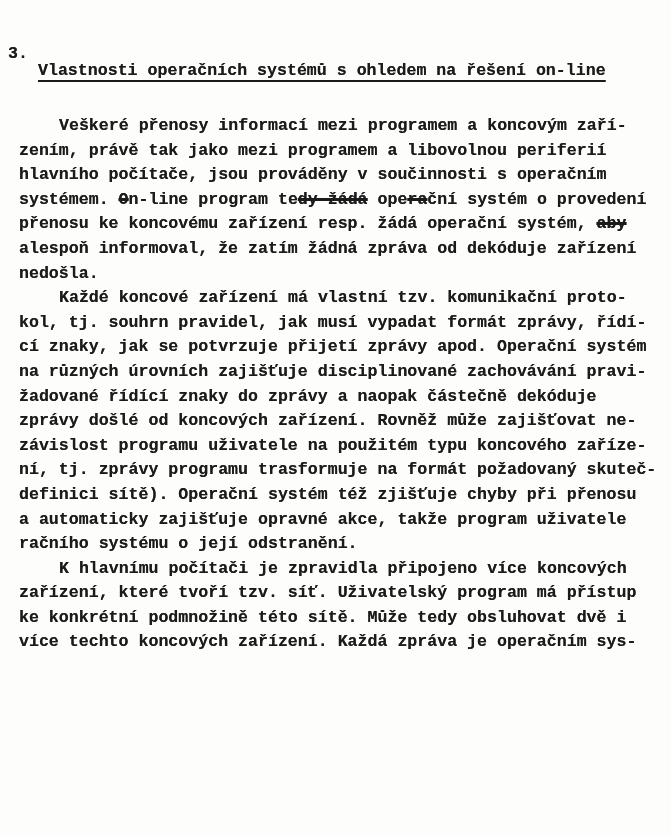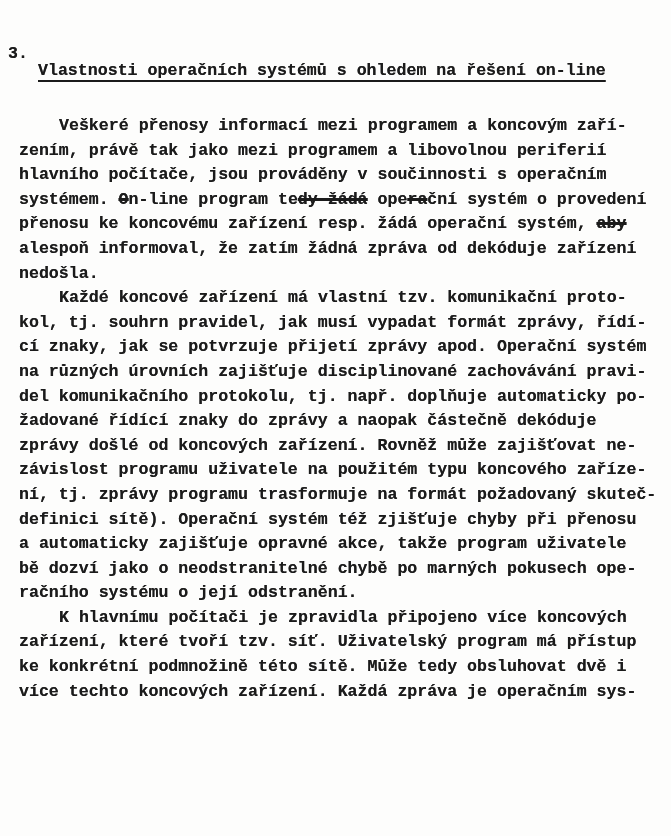--- a/index.html
+++ b/index.html
@@ -73,28 +73,26 @@
       <div class="line"><span>zením, právě tak jako mezi programem a libovolnou periferií</span></div>
       <div class="line"><span>hlavního počítače, jsou prováděny v součinnosti s operačním</span></div>
       <div class="line"><span>systémem. </span><span class="strike">O</span><span>n-line program te</span><span class="strike">dy žádá</span><span> ope</span><span class="strike">ra</span><span>ční systém o provedení</span></div>
       <div class="line"><span>přenosu ke koncovému zařízení resp. žádá operační systém, </span><span class="strike">aby</span></div>
       <div class="line"><span>alespoň informoval, že zatím žádná zpráva od dekóduje zařízení</span></div>
       <div class="line"><span>nedošla.</span></div>
       <div class="line indent"><span>Každé koncové zařízení má vlastní tzv. komunikační proto-</span></div>
       <div class="line"><span>kol, tj. souhrn pravidel, jak musí vypadat formát zprávy, řídí-</span></div>
       <div class="line"><span>cí znaky, jak se potvrzuje přijetí zprávy apod. Operační systém</span></div>
       <div class="line"><span>na různých úrovních zajišťuje disciplinované zachovávání pravi-</span></div>
-      <div class="line"><span>del komunikačního protokolu, tj. např. doplňuje automaticky po-</span></div>
       <div class="line"><span>žadované řídící znaky do zprávy a naopak částečně dekóduje</span></div>
       <div class="line"><span>zprávy došlé od koncových zařízení. Rovněž může zajišťovat ne-</span></div>
       <div class="line"><span>závislost programu uživatele na použitém typu koncového zaříze-</span></div>
       <div class="line"><span>ní, tj. zprávy programu trasformuje na formát požadovaný skuteč-</span></div>
       <div class="line"><span>definici sítě). Operační systém též zjišťuje chyby při přenosu</span></div>
       <div class="line"><span>a automaticky zajišťuje opravné akce, takže program uživatele</span></div>
-      <div class="line"><span>bě dozví jako o neodstranitelné chybě po marných pokusech ope-</span></div>
       <div class="line"><span>račního systému o její odstranění.</span></div>
       <div class="line indent"><span>K hlavnímu počítači je zpravidla připojeno více koncových</span></div>
       <div class="line"><span>zařízení, které tvoří tzv. síť. Uživatelský program má přístup</span></div>
       <div class="line"><span>ke konkrétní podmnožině této sítě. Může tedy obsluhovat dvě i</span></div>
       <div class="line"><span>více techto koncových zařízení. Každá zpráva je operačním sys-</span></div>
     </div>
 
 </div>
 
 </body></html>

